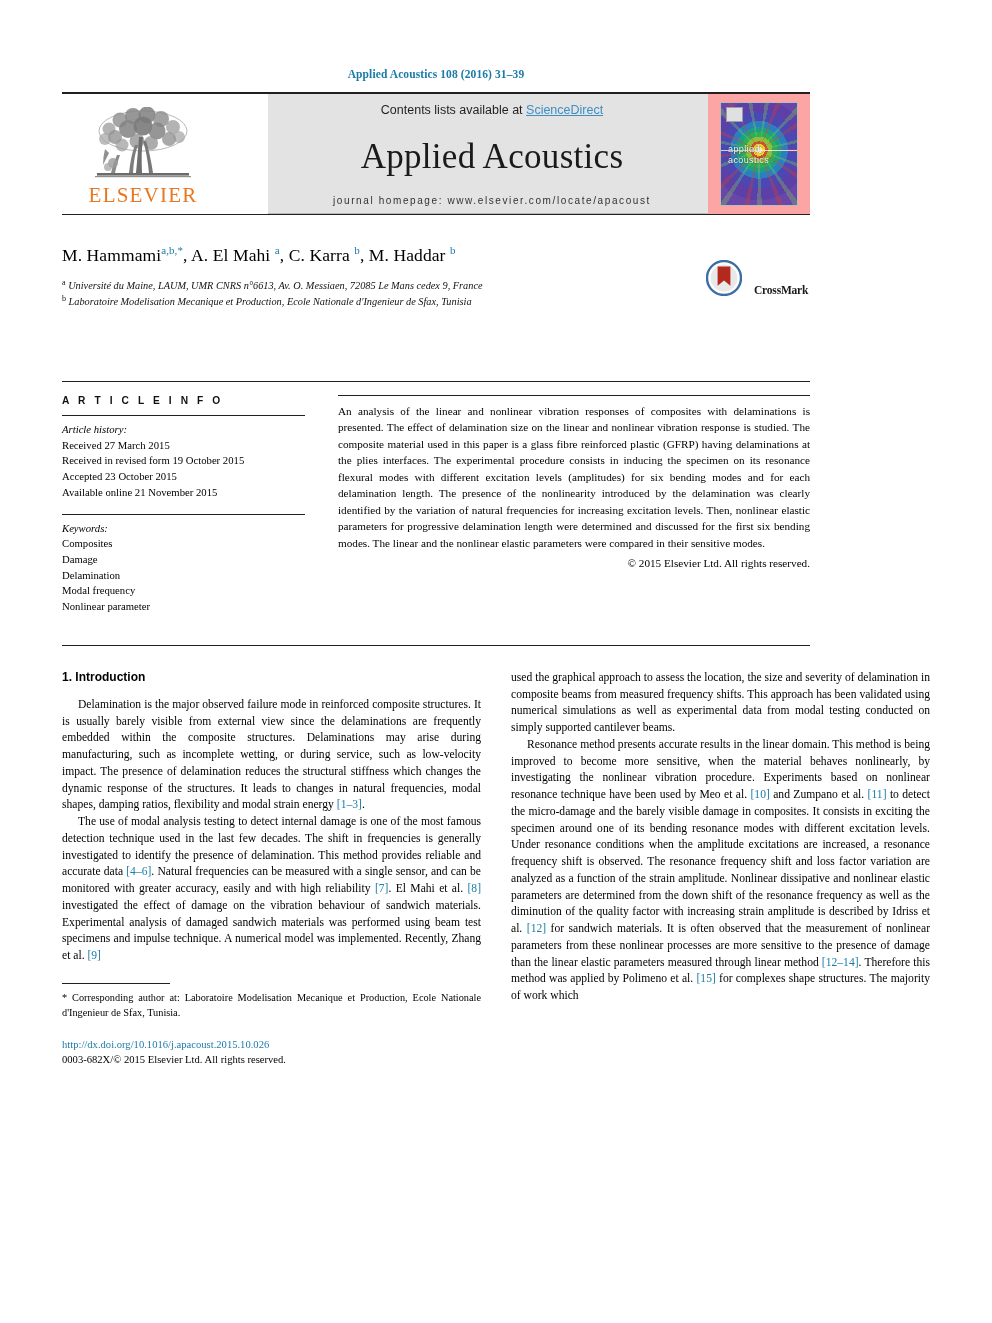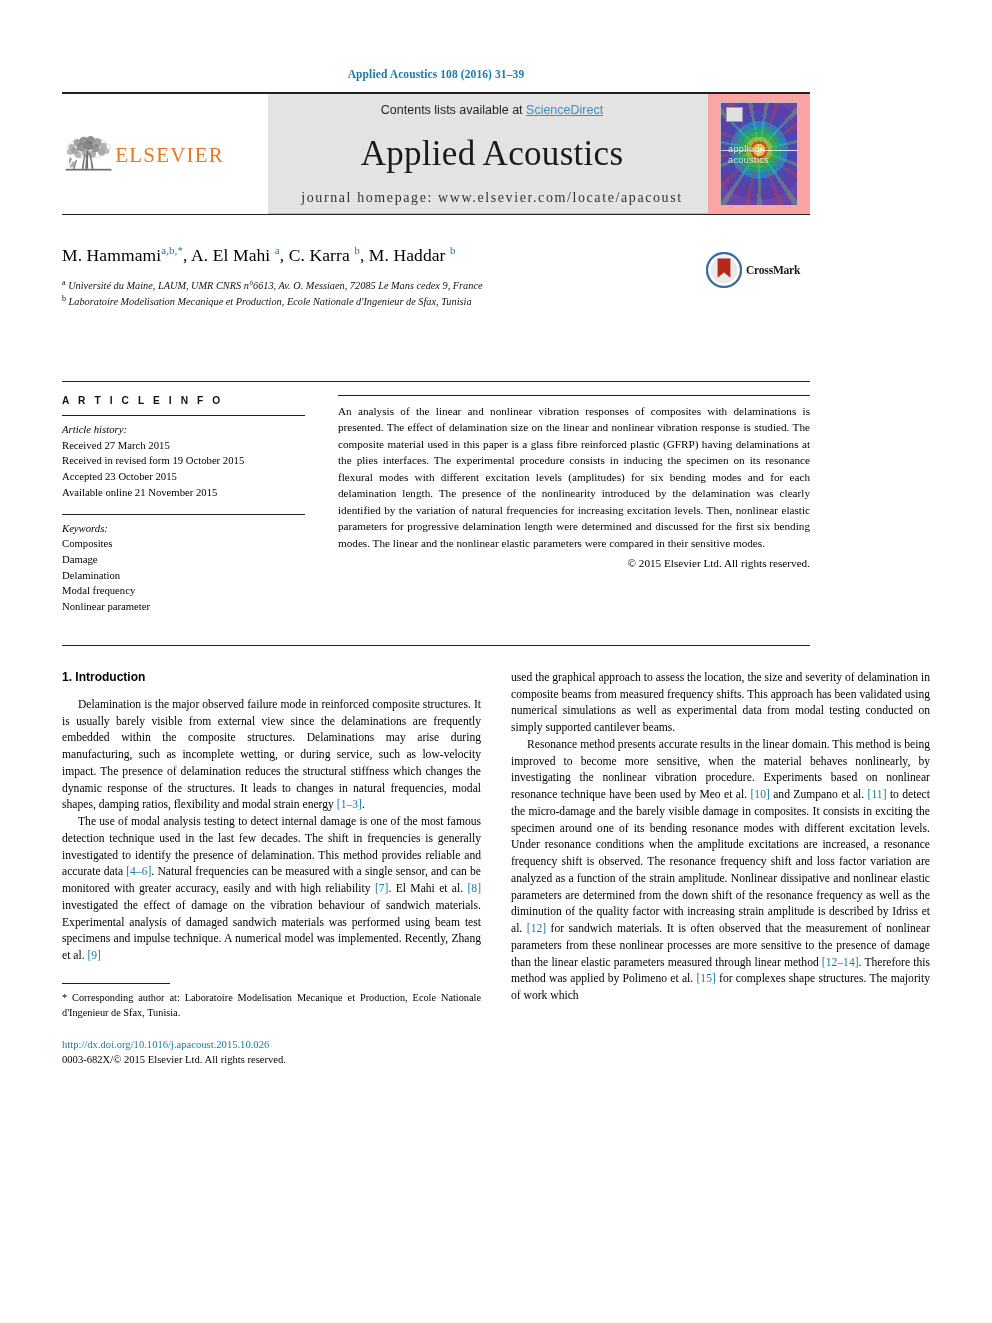--- a/index.html
+++ b/index.html
@@ -38,21 +38,21 @@
     margin-top: 12px;
     border-top: 2.5px solid #231f20;
     display: flex;
     align-items: stretch;
     height: 122px;
   }
   .masthead-logo {
     width: 162px;
     flex: 0 0 162px;
     display: flex;
-    flex-direction: row;
+    flex-direction: column;
     align-items: center;
     justify-content: center;
     padding-top: 4px;
   }
   .elsevier-tree { width: 108px; height: 80px; display:block; }
   .elsevier-word {
     color: #e87722;
     font-family: "Liberation Serif", serif;
     font-size: 21px;
     letter-spacing: 1.2px;
@@ -79,22 +79,22 @@
     color: #3d8fc4;
   }
   .journal-name {
     font-family: "Liberation Serif", serif;
     font-size: 35px;
     color: #1a1a1a;
     letter-spacing: .3px;
     margin: 1px 0 0 0;
   }
   .homepage-line {
-    font-family: Liberation Serif, serif;
-    font-size: 14px;
+    font-family: Liberation Sans, sans-serif;
+    font-size: 10px;
     color: #333;
     letter-spacing: 1.6px;
   }
   .masthead-cover {
     width: 102px;
     flex: 0 0 102px;
     display: flex;
     align-items: center;
     justify-content: center;
     background: #fca5a5;
@@ -178,25 +178,25 @@
     color: #111;
   }
   .affils sup {
     font-style: normal;
     font-size: 8px;
     vertical-align: super;
   }
   .crossmark {
     position: absolute;
     right: 0;
-    top: 8px;
+    top: 16px;
     width: 104px;
     display: flex;
-    align-items: center;
-    gap: 4px;
+    align-items: flex-end;
+    gap: 12px;
   }
   .crossmark svg { display:block; }
   .crossmark-text {
     font-family: "Liberation Serif", serif;
     font-size: 11.5px;
     font-weight: bold;
     color: #1a1a1a;
     letter-spacing: -.2px;
   }
 

